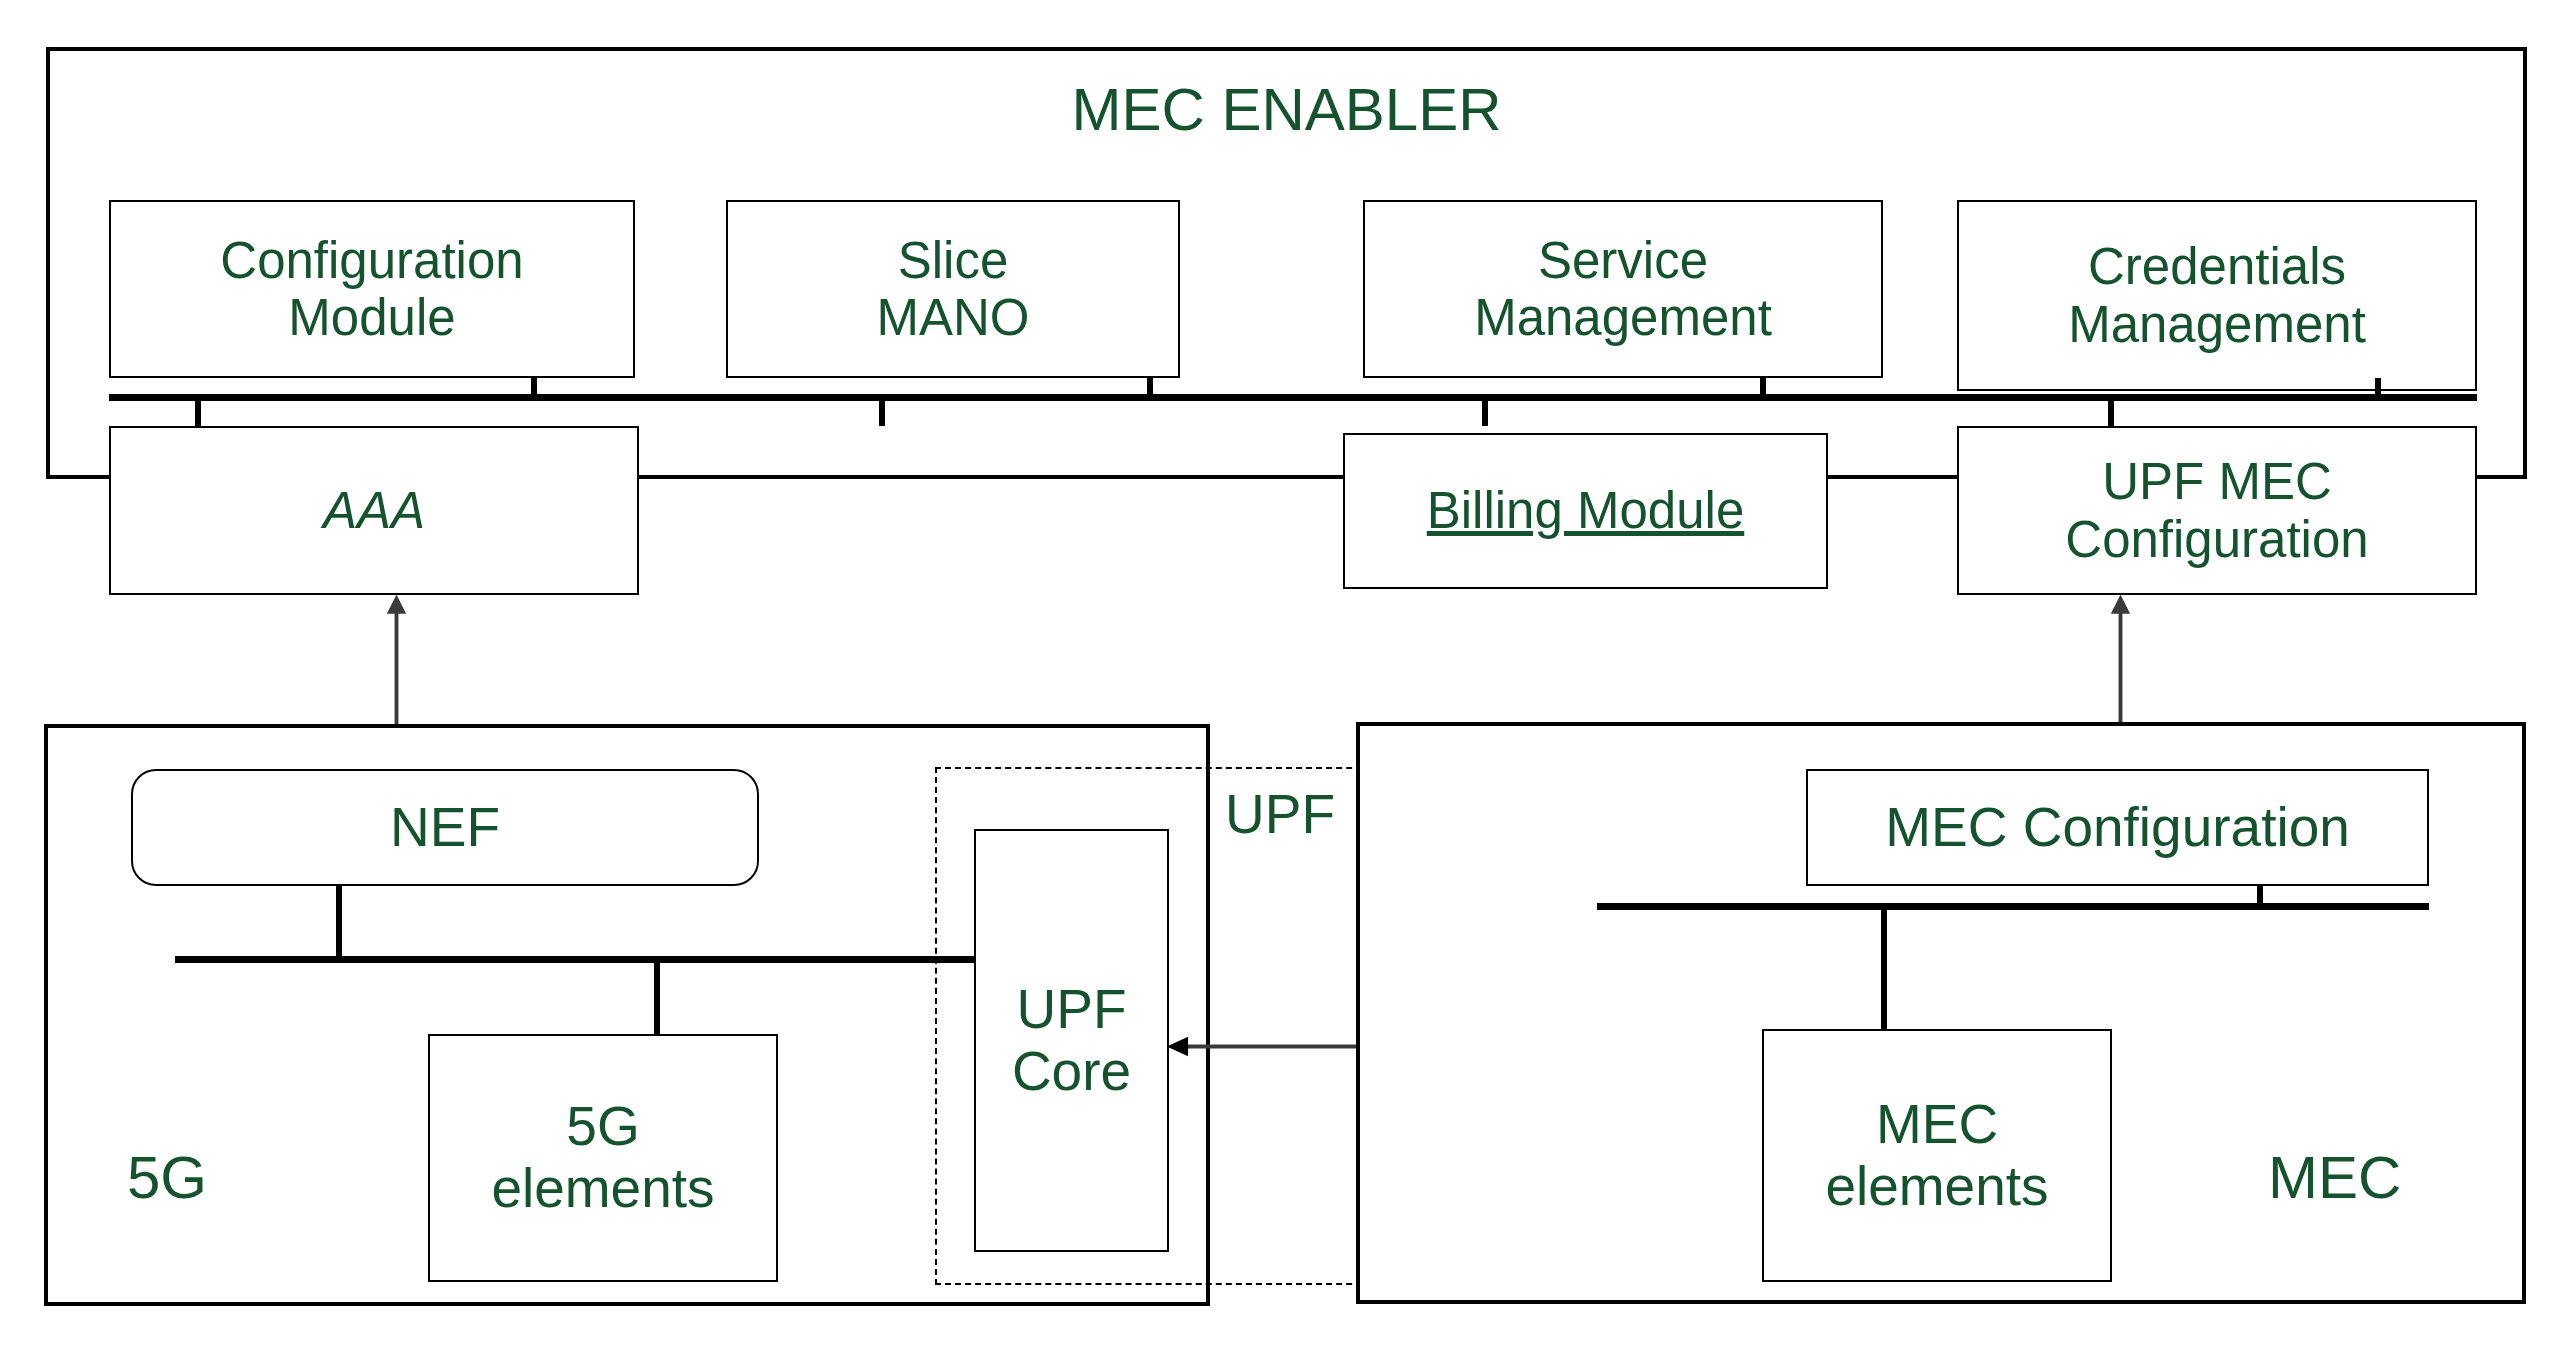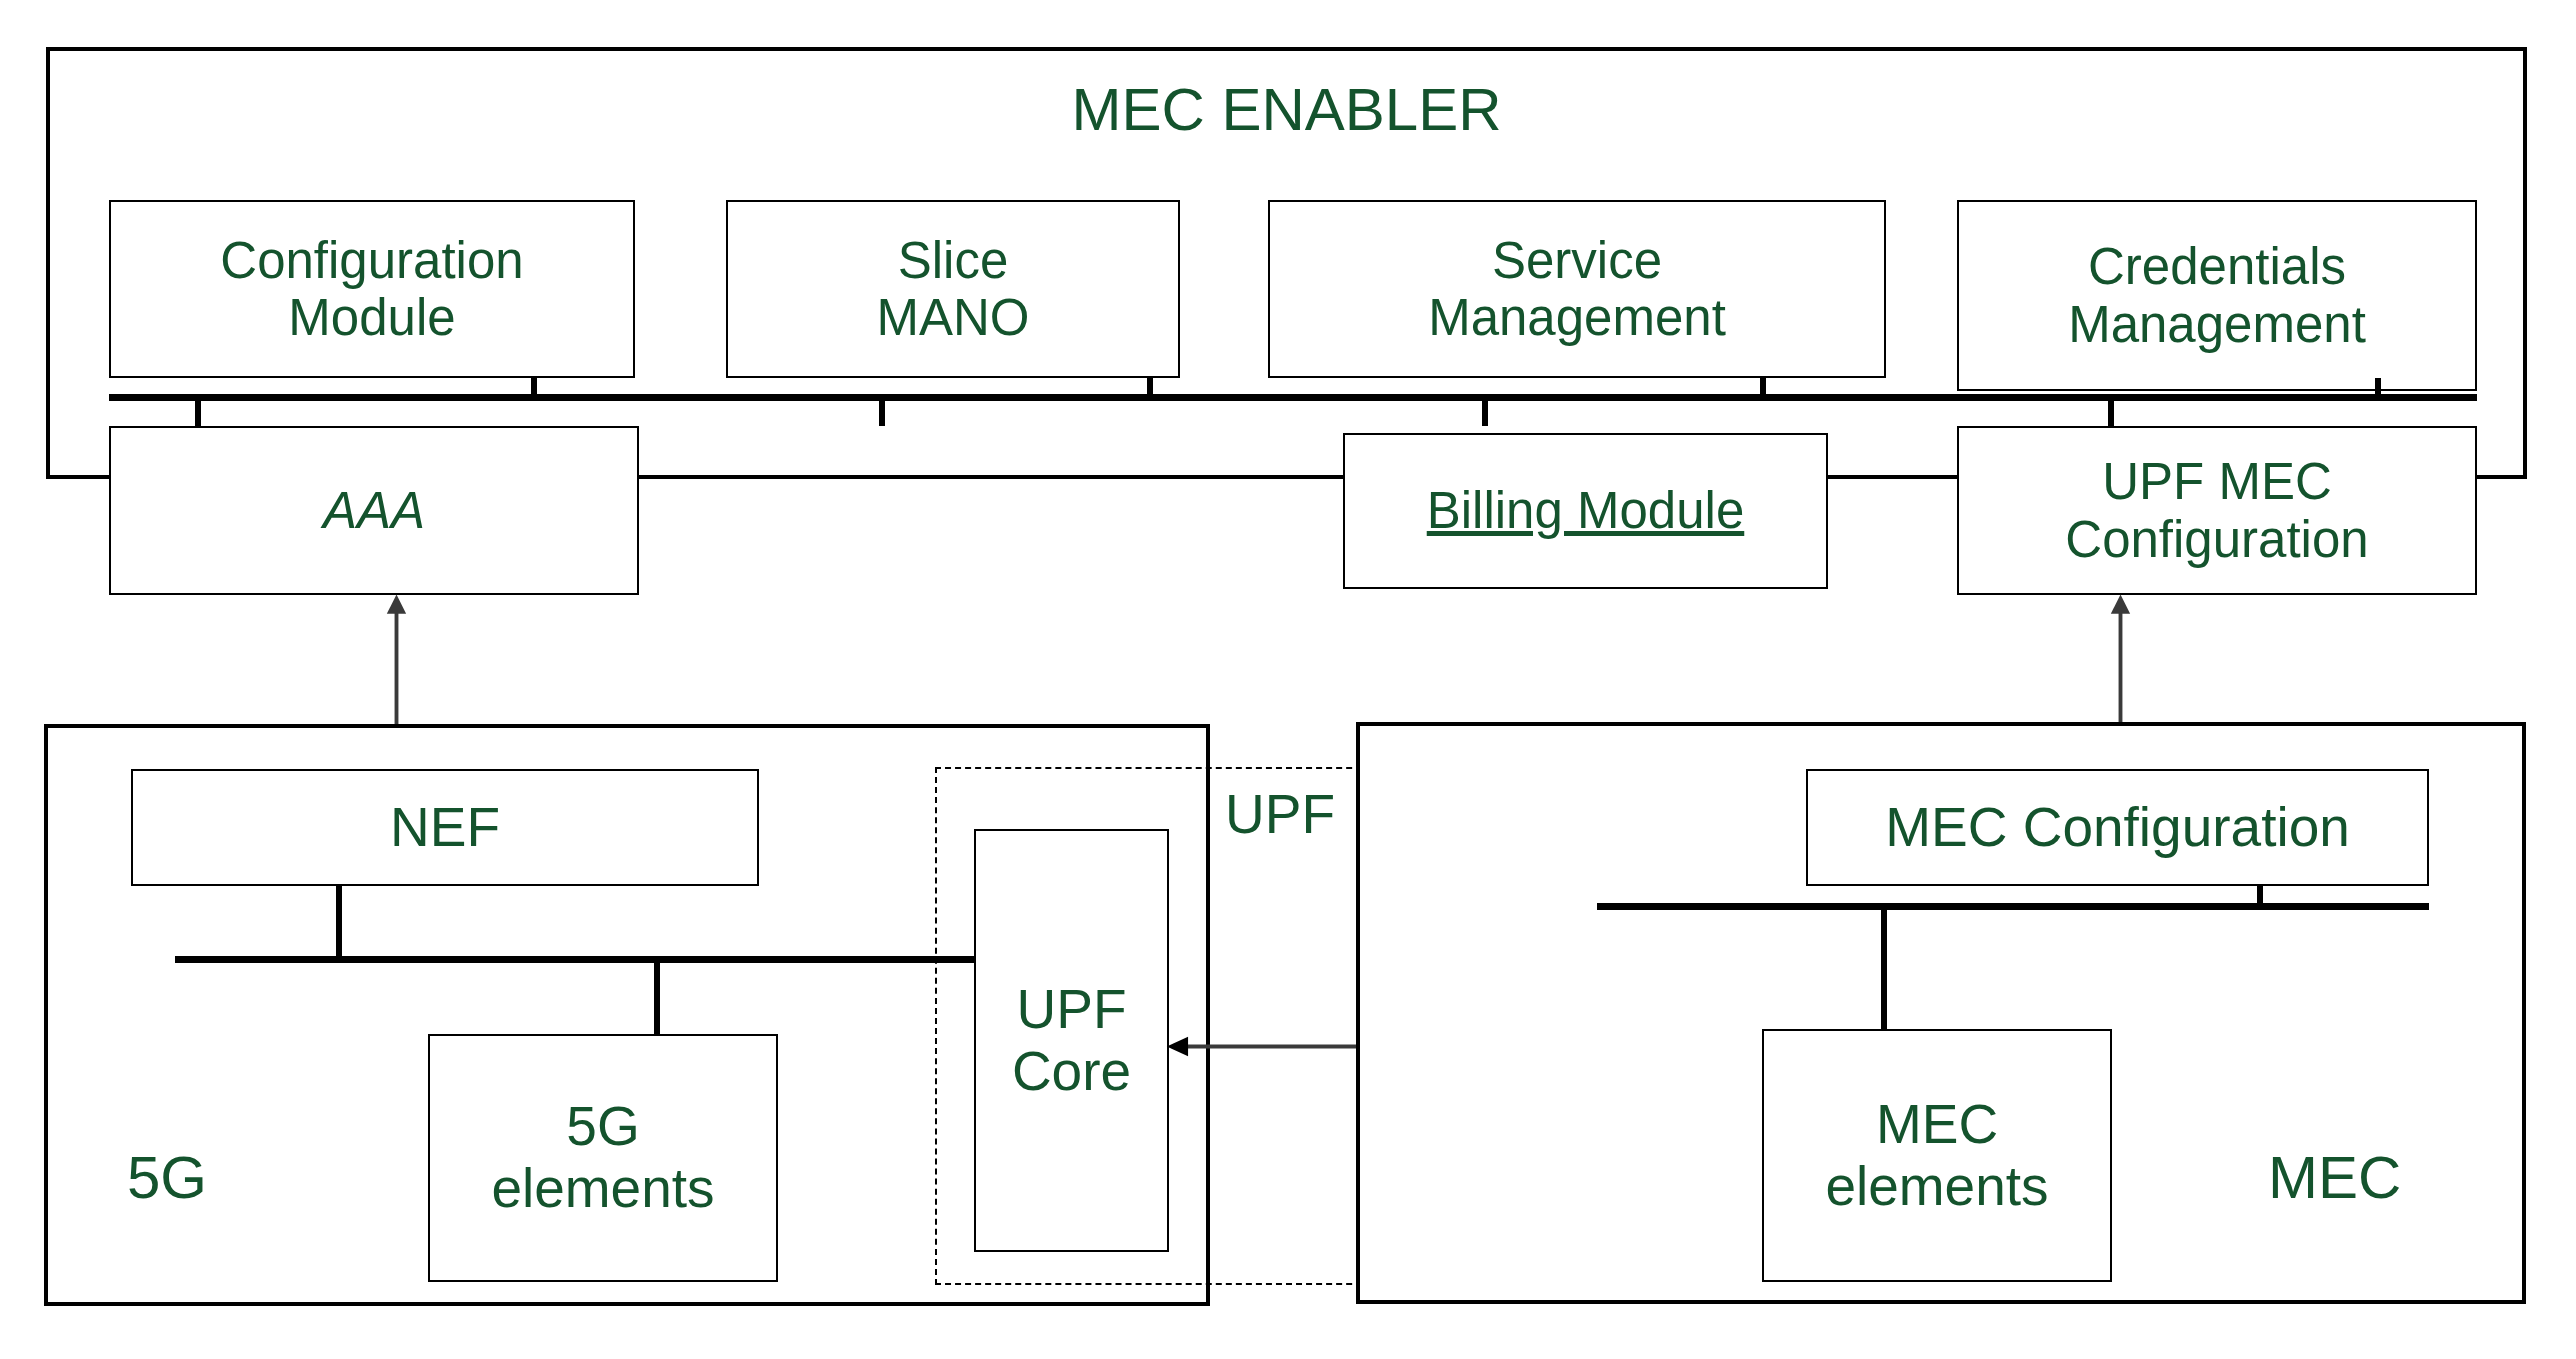--- a/index.html
+++ b/index.html
@@ -55,21 +55,21 @@
   <div class="box t52" style="left:109px; top:200px; width:526px; height:178px;">
     <span style="white-space:pre-line;">Configuration
 Module</span>
   </div>
 
   <div class="box t52" style="left:726px; top:200px; width:454px; height:178px;">
     <span style="white-space:pre-line;">Slice
 MANO</span>
   </div>
 
-  <div class="box t52" style="left:1268px; top:200px; width:618px; height:178px;">
+  <div class="box t52" style="left:1363px; top:200px; width:520px; height:178px;">
     <span style="white-space:pre-line;">Service
 Management</span>
   </div>
 
   <div class="box t52" style="left:1957px; top:200px; width:520px; height:191px;">
     <span style="white-space:pre-line;">Credentials
 Management</span>
   </div>
 
   <div class="hline" style="left:109px; top:394px; width:2368px; height:6.8px;"></div>
@@ -112,21 +112,21 @@
   <svg class="arrow" style="left:2106px; top:594px; width:29px; height:175px;" viewBox="0 0 30 180">
     <line x1="15" y1="10" x2="15" y2="170" stroke="#3a3a3a" stroke-width="4"></line>
     <path d="M15,0 L5,20 L25,20 Z" fill="#3a3a3a"></path>
     <path d="M15,180 L5,160 L25,160 Z" fill="#3a3a3a"></path>
   </svg>
 
   <div class="box outer" style="left:44px; top:724px; width:1166px; height:582px; display:block;"></div>
 
   <div class="lbl" style="left:127px; top:1144px; width:195px; font-size:60px; text-align:left;">5G</div>
 
-  <div class="box t56" style="left:131px; top:769px; width:628px; height:117px;">
+  <div class="box t56" style="left:131px; top:769px; width:628px; height:117px;border-radius:25px;">
     <span>NEF</span>
   </div>
 
   <div class="hline" style="left:175px; top:956px; width:818px; height:6.8px;"></div>
   <div class="vline" style="left:336px; top:884px; width:5.8px; height:75px;"></div>
   <div class="vline" style="left:654px; top:959px; width:5.8px; height:78px;"></div>
 
   <div class="box t56" style="left:428px; top:1034px; width:350px; height:248px;">
     <span style="white-space:pre-line;">5G
 elements</span>

